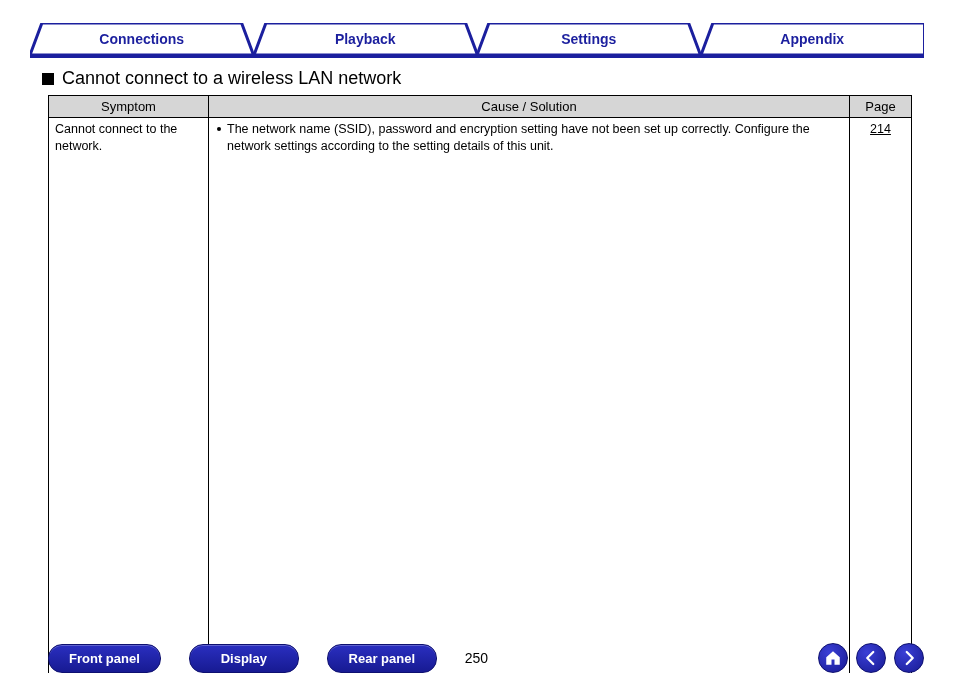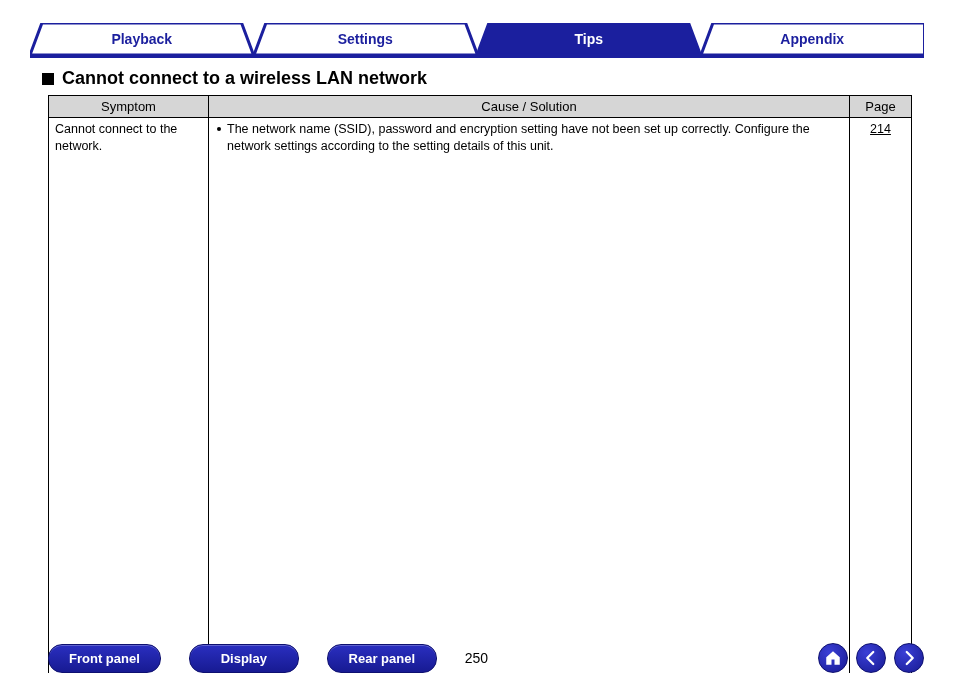--- a/index.html
+++ b/index.html
@@ -58,21 +58,21 @@
   .sec-title {
     display: flex;
     align-items: center;
     gap: 8px;
     margin: 10px 30px 6px 42px;
   }
   .sq { width: 12px; height: 12px; background: #000; flex: 0 0 12px; }
   .sec-title h1 {
     margin: 0;
     font-size: 18px;
-    font-weight: bold;
+    font-weight: normal;
   }
 
   
   .tbl-wrap {
     margin: 0 42px 0 48px;
   }
   table {
     border-collapse: collapse;
     width: 100%;
     table-layout: fixed;
@@ -161,33 +161,33 @@
 <body>
 
 <div class="page">
 
   <div class="tabs">
 
     <div class="tab">
       <svg viewBox="0 0 150 32" preserveAspectRatio="none">
           <path d="M0 32 L8 0 L142 0 L150 32 Z" fill="#fff" stroke="#1b1f9e" stroke-width="3" vector-effect="non-scaling-stroke"></path>
         </svg>
+      <span class="lbl">Connections</span>
+    </div>
+    <div class="tab">
+      <svg viewBox="0 0 150 32" preserveAspectRatio="none">
+          <path d="M0 32 L8 0 L142 0 L150 32 Z" fill="#fff" stroke="#1b1f9e" stroke-width="3" vector-effect="non-scaling-stroke"></path>
+        </svg>
       <span class="lbl">Playback</span>
     </div>
     <div class="tab">
       <svg viewBox="0 0 150 32" preserveAspectRatio="none">
           <path d="M0 32 L8 0 L142 0 L150 32 Z" fill="#fff" stroke="#1b1f9e" stroke-width="3" vector-effect="non-scaling-stroke"></path>
         </svg>
       <span class="lbl">Settings</span>
-    </div>
-    <div class="tab active">
-      <svg viewBox="0 0 150 32" preserveAspectRatio="none">
-          <path d="M0 32 L8 0 L142 0 L150 32 Z" fill="#1b1f9e" stroke="#1b1f9e" stroke-width="3" vector-effect="non-scaling-stroke"></path>
-        </svg>
-      <span class="lbl">Tips</span>
     </div>
     <div class="tab">
       <svg viewBox="0 0 150 32" preserveAspectRatio="none">
           <path d="M0 32 L8 0 L150 0 L150 32 L142 32 Z" fill="#fff" stroke="#1b1f9e" stroke-width="3" vector-effect="non-scaling-stroke"></path>
         </svg>
       <span class="lbl">Appendix</span>
     </div>
   </div>
 
   <div class="sec-title">

